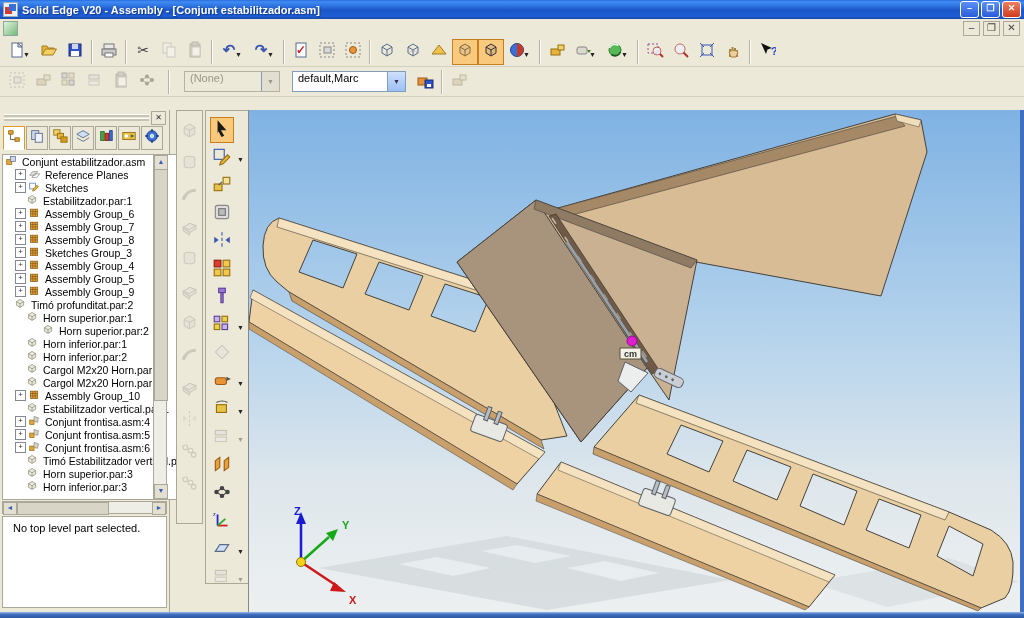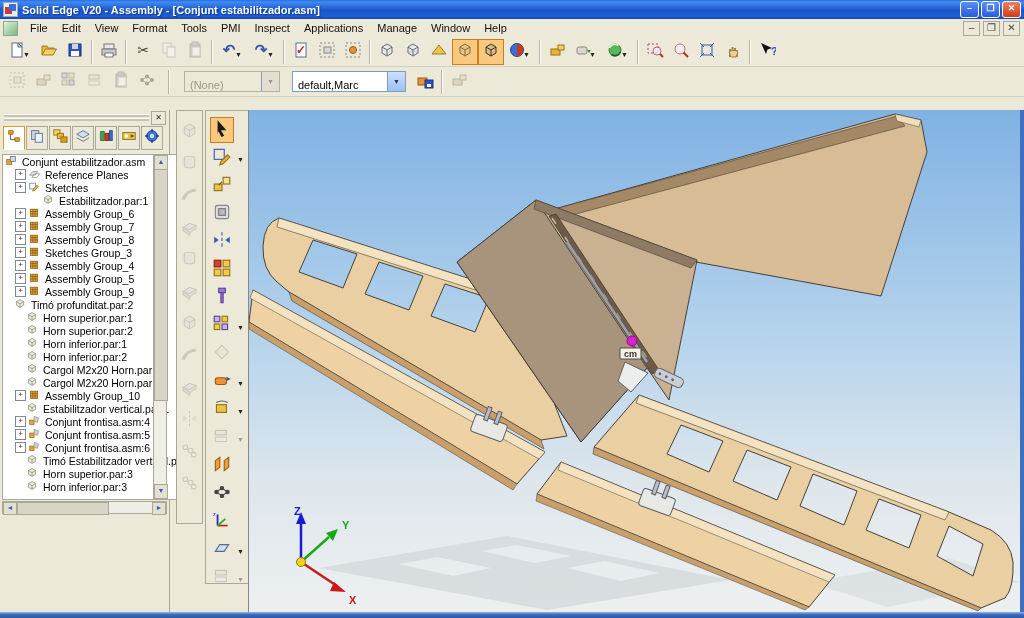--- a/index.html
+++ b/index.html
@@ -36,21 +36,21 @@
   #toolbar-main{top:37px;}
   #toolbar-assembly{top:67px;}
   .tbtn{width:26px;height:26px;display:flex;align-items:center;justify-content:center;
     position:relative;border:1px solid transparent;box-sizing:border-box;}
   .tbtn.active{background:#f9c97e;border:1px solid #c87d1e;}
   .tbtn.disabled{opacity:.4;filter:grayscale(70%);}
   .tbtn .caret{font-size:7px;color:#222;position:absolute;right:-1px;bottom:6px;}
   .tbtn.hascaret{margin-right:6px;}
   .tsep{width:1px;height:24px;background:#b8b4a2;border-right:1px solid #fbfaf6;margin:0 3px;}
   .combo{height:21px;border:1px solid #7f9db9;background:#fff;font-size:11px;
-    display:flex;align-items:flex-end;padding-left:5px;position:relative;box-sizing:border-box;}
+    display:flex;align-items:flex-start;padding-left:5px;position:relative;box-sizing:border-box;}
   .combo .cval{white-space:nowrap;overflow:hidden;}
   .combo .arrow{position:absolute;right:0;top:0;bottom:0;width:17px;
     background:linear-gradient(180deg,#eef3fd,#c8d8f4);border-left:1px solid #7f9db9;
     display:flex;align-items:center;justify-content:center;font-size:7px;color:#335;}
   .combo.disabled{background:#ece9d8;color:#9a968a;border-color:#b5b2a4;}
   .combo.disabled .arrow{background:#e2dfd2;color:#9a968a;}
   .combo.hot .arrow{background:linear-gradient(180deg,#cfe0fb,#9cc0f5);}
   
   #panel{position:absolute;left:0;top:110px;width:170px;height:502px;background:#ece9d8;
     border-right:1px solid #aca899;box-sizing:border-box;}
@@ -120,21 +120,20 @@
   <div class="ttl">Solid Edge V20 - Assembly - [Conjunt estabilitzador.asm]</div>
   <div class="wbtns" id="win-controls">
       <div class="wbtn">–</div>
       <div class="wbtn">❐</div>
       <div class="wbtn close">✕</div>
     </div>
 </div>
 
 <div id="menubar">
   <div class="childicon"></div>
-  <span id="menu-items"><span class="mitem">File</span><span class="mitem">Edit</span><span class="mitem">View</span><span class="mitem">Format</span><span class="mitem">Tools</span><span class="mitem">PMI</span><span class="mitem">Inspect</span><span class="mitem">Applications</span><span class="mitem">Manage</span><span class="mitem">Window</span><span class="mitem">Help</span></span>
   <div class="mdibtns" id="mdi-controls">
       <div class="mdibtn">–</div>
       <div class="mdibtn">❐</div>
       <div class="mdibtn">✕</div>
     </div>
 </div>
 
 <div id="toolbar-main" class="tbrow">
     <div class="tbtn hascaret">
       <span><svg width="18" height="18" viewBox="0 0 18 18">
@@ -449,21 +448,21 @@
         <span class="tlabel">Reference Planes</span>
       </div>
       <div class="trow" style="padding-left: 12px;">
         <div class="plusbox">+</div>
         <span class="ticon"><svg width="13" height="13" viewBox="0 0 18 18">
             <rect x="1" y="3" width="8" height="8" fill="#fff" stroke="#4a7ab5"></rect>
             <path d="M6,11 l5,-5 2,2 -5,5 -3,1 z" fill="#e8b33a" stroke="#96700f"></path>
           </svg></span>
         <span class="tlabel">Sketches</span>
       </div>
-      <div class="trow" style="padding-left: 12px; margin-left: 16px;">
+      <div class="trow" style="padding-left: 12px;">
         <div class="plusspace"></div>
         <span class="ticon"><svg width="13" height="13" viewBox="0 0 18 18">
             <path d="M2,5 l5,-3 5,3 v5 l-5,3 -5,-3 z" fill="#eceada" stroke="#8a8a7a"></path>
             <path d="M2,5 l5,3 5,-3 M7,8 v5" fill="none" stroke="#8a8a7a"></path>
           </svg></span>
         <span class="tlabel">Estabilitzador.par:1</span>
       </div>
       <div class="trow" style="padding-left: 12px;">
         <div class="plusbox">+</div>
         <span class="ticon"><svg width="13" height="13" viewBox="0 0 18 18">
@@ -529,21 +528,21 @@
         <span class="tlabel">Timó profunditat.par:2</span>
       </div>
       <div class="trow" style="padding-left: 12px;">
         <div class="plusspace"></div>
         <span class="ticon"><svg width="13" height="13" viewBox="0 0 18 18">
             <path d="M2,5 l5,-3 5,3 v5 l-5,3 -5,-3 z" fill="#eceada" stroke="#8a8a7a"></path>
             <path d="M2,5 l5,3 5,-3 M7,8 v5" fill="none" stroke="#8a8a7a"></path>
           </svg></span>
         <span class="tlabel">Horn superior.par:1</span>
       </div>
-      <div class="trow" style="padding-left: 12px;">
+      <div class="trow" style="padding-left: 28px;">
         <div class="plusspace"></div>
         <span class="ticon"><svg width="13" height="13" viewBox="0 0 18 18">
             <path d="M2,5 l5,-3 5,3 v5 l-5,3 -5,-3 z" fill="#eceada" stroke="#8a8a7a"></path>
             <path d="M2,5 l5,3 5,-3 M7,8 v5" fill="none" stroke="#8a8a7a"></path>
           </svg></span>
         <span class="tlabel">Horn superior.par:2</span>
       </div>
       <div class="trow" style="padding-left: 12px;">
         <div class="plusspace"></div>
         <span class="ticon"><svg width="13" height="13" viewBox="0 0 18 18">
@@ -643,20 +642,23 @@
     </div>
   <div id="vscroll">
     <div class="sbtn" style="top:0;">▲</div>
     <div id="vthumb"></div>
     <div class="sbtn" style="bottom:0;">▼</div>
   </div>
   <div id="hscroll">
     <div class="sbtn" style="top:0;left:0;height:11px;line-height:10px;">◄</div>
     <div id="hthumb"></div>
     <div class="sbtn" style="top:0;left:auto;right:0;height:11px;line-height:10px;">►</div>
+  </div>
+  <div id="status-box">
+    <div class="stext">No top level part selected.</div>
   </div>
 </div>
 
 <div id="fbar-left">
     <div class="vbtn disabled" style="height: 30px;">
       <span><svg width="19" height="19" viewBox="0 0 18 18">
           <path d="M4,6 l5,-3 5,3 v6 l-5,3 -5,-3 z" fill="#dedbd0" stroke="#9a978a"></path>
           <path d="M4,6 l5,3 5,-3 M9,9 v6" fill="none" stroke="#9a978a"></path>
         </svg></span>
     </div>

